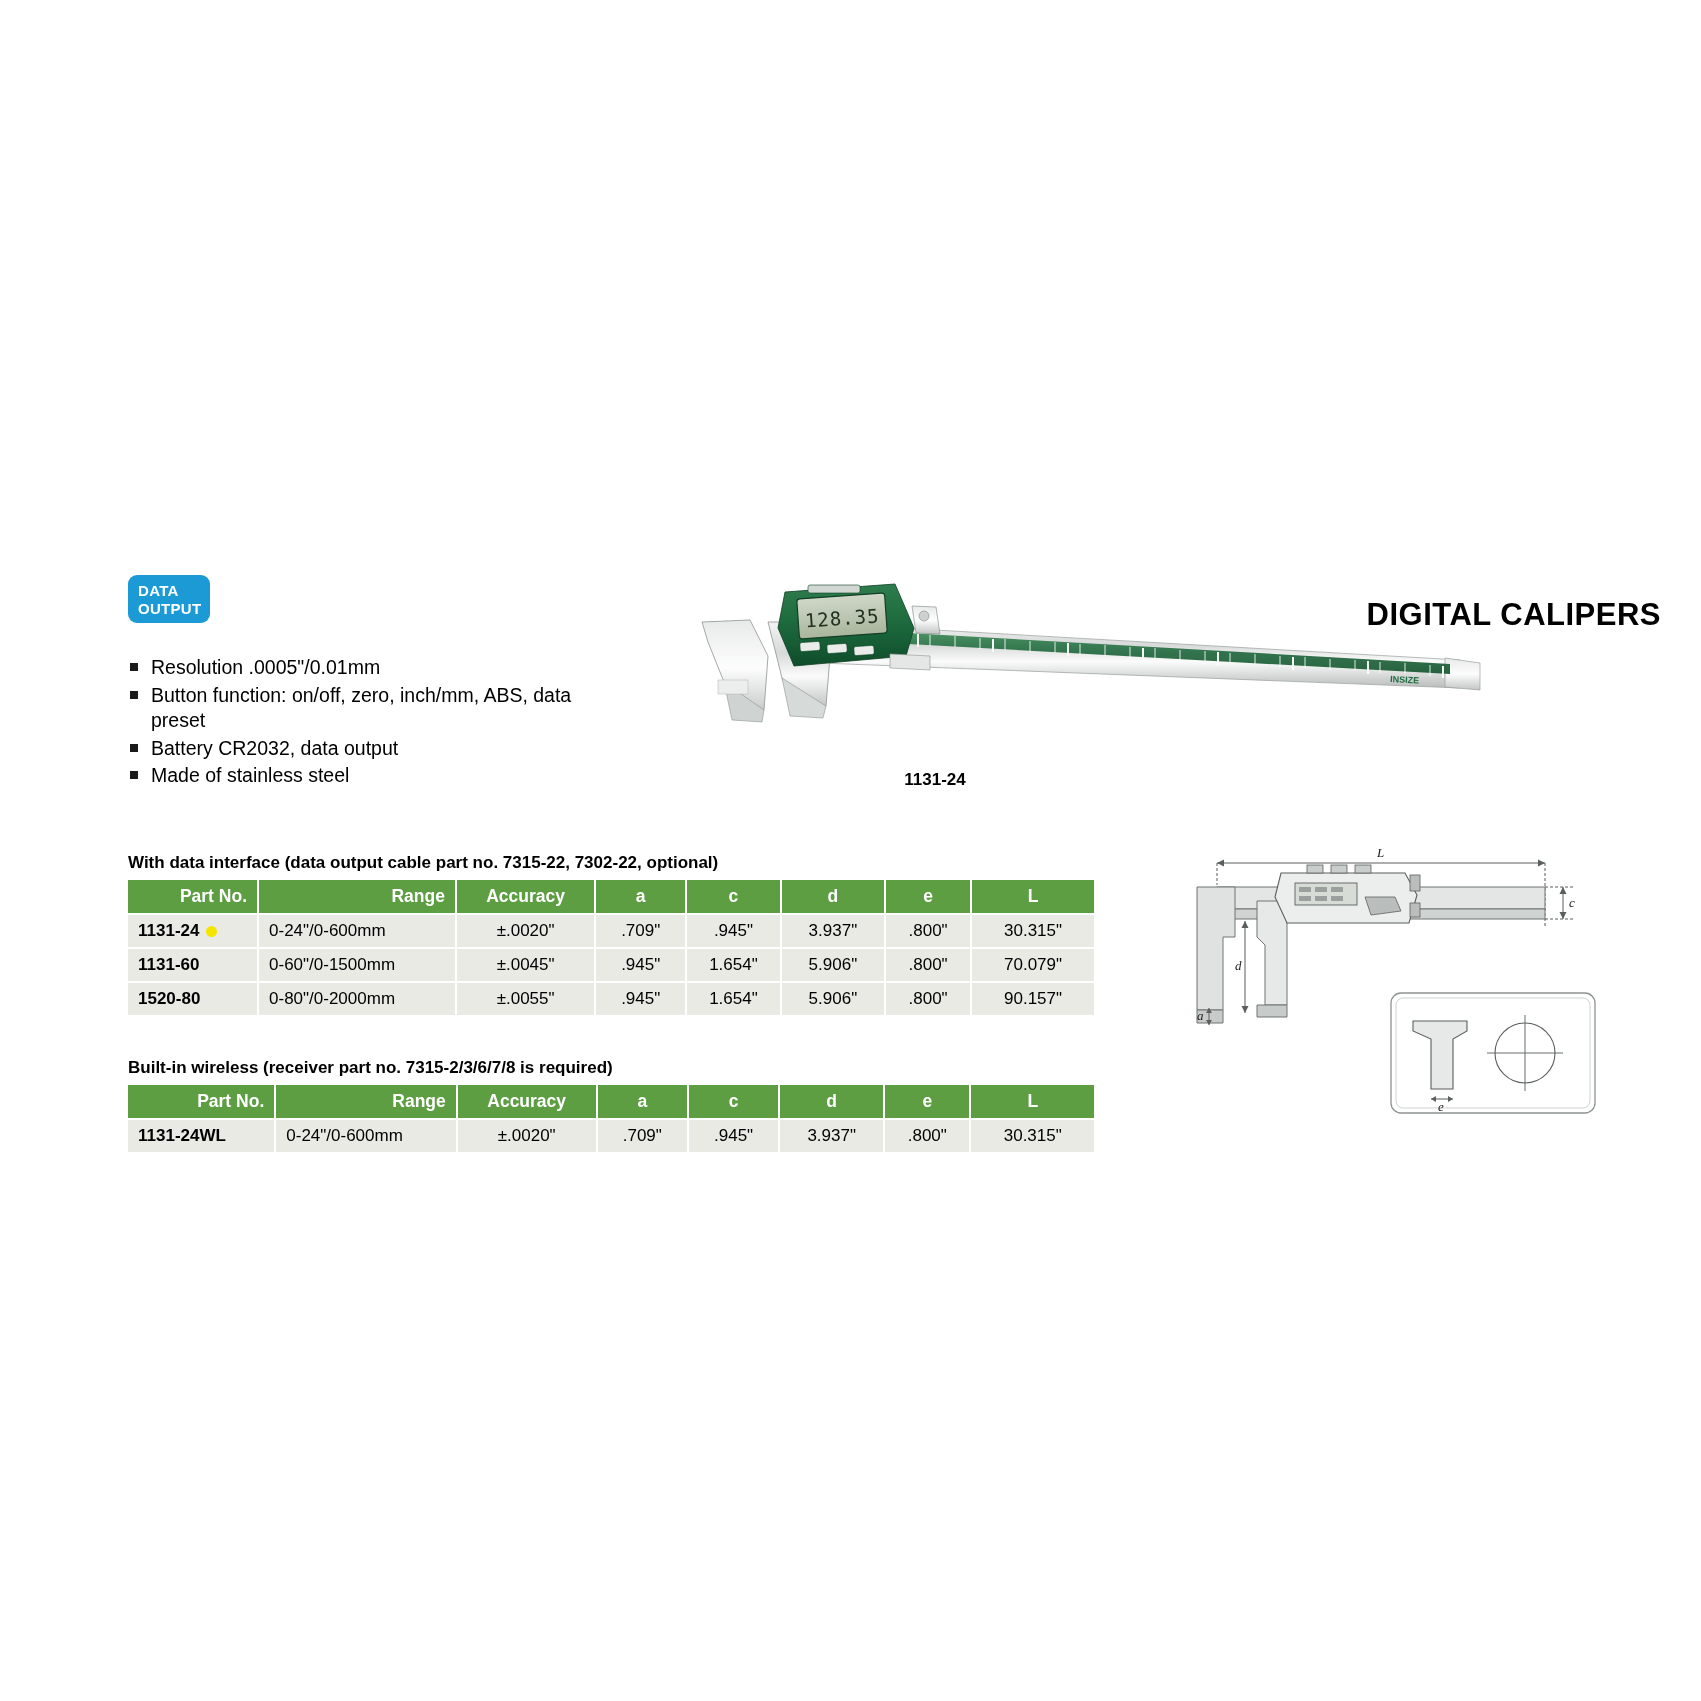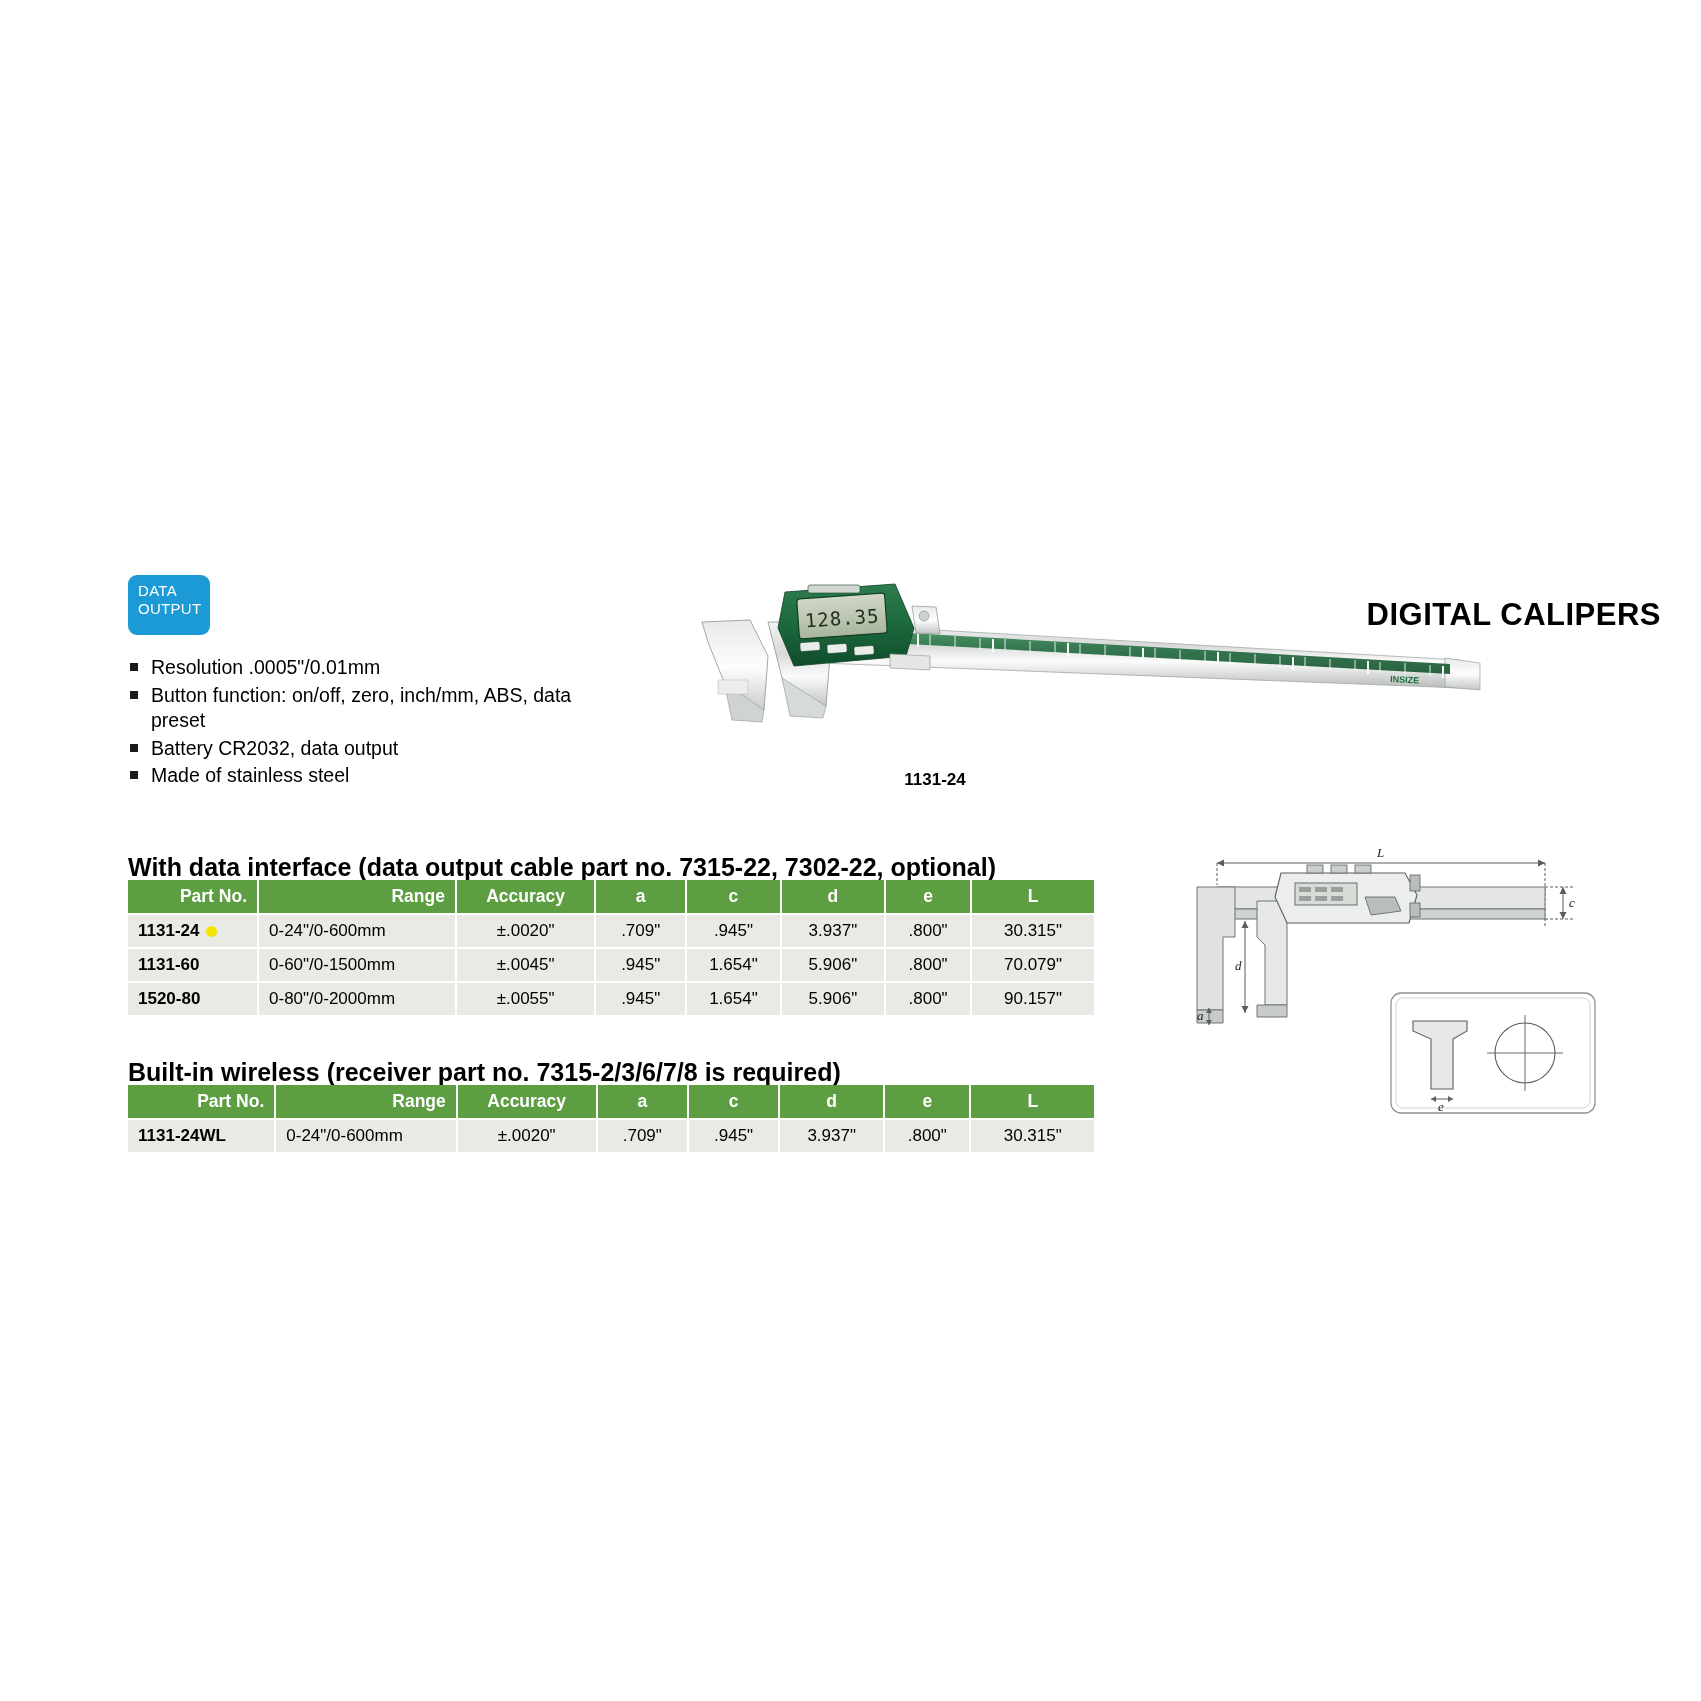--- a/index.html
+++ b/index.html
@@ -15,25 +15,25 @@
     position: relative;
     overflow: hidden;
   }
 
   
   .badge {
     position: absolute;
     left: 128px;
     top: 575px;
     width: 82px;
-    height: 60px;
+    height: 48px;
     background: #1b9ad6;
     border-radius: 9px;
     color: #ffffff;
-    font-weight: normal;
+    font-weight: bold;
     font-size: 15px;
     line-height: 18px;
     padding: 7px 0 0 10px;
     box-sizing: border-box;
     letter-spacing: .3px;
   }
 
   
   .page-title {
     position: absolute;
@@ -84,21 +84,21 @@
     top: 770px;
     width: 160px;
     text-align: center;
     font-size: 17px;
     font-weight: bold;
   }
 
   
   .table-heading {
     position: absolute;
-    font-size: 25px;
+    font-size: 17px;
     font-weight: bold;
     text-align: right;
   }
   table.spec {
     position: absolute;
     border-collapse: collapse;
     font-size: 17px;
   }
   table.spec th {
     background: #5e9e43;

